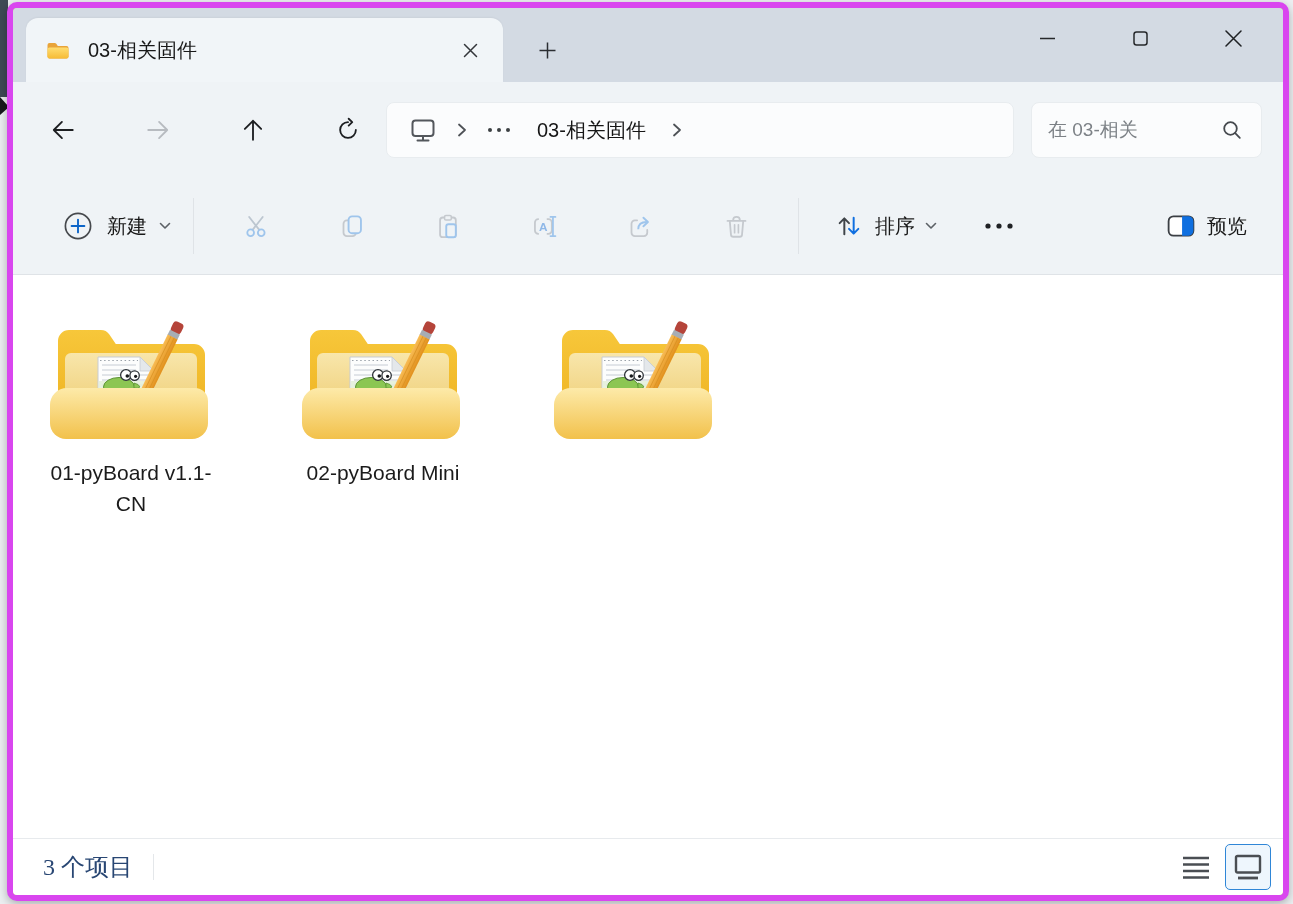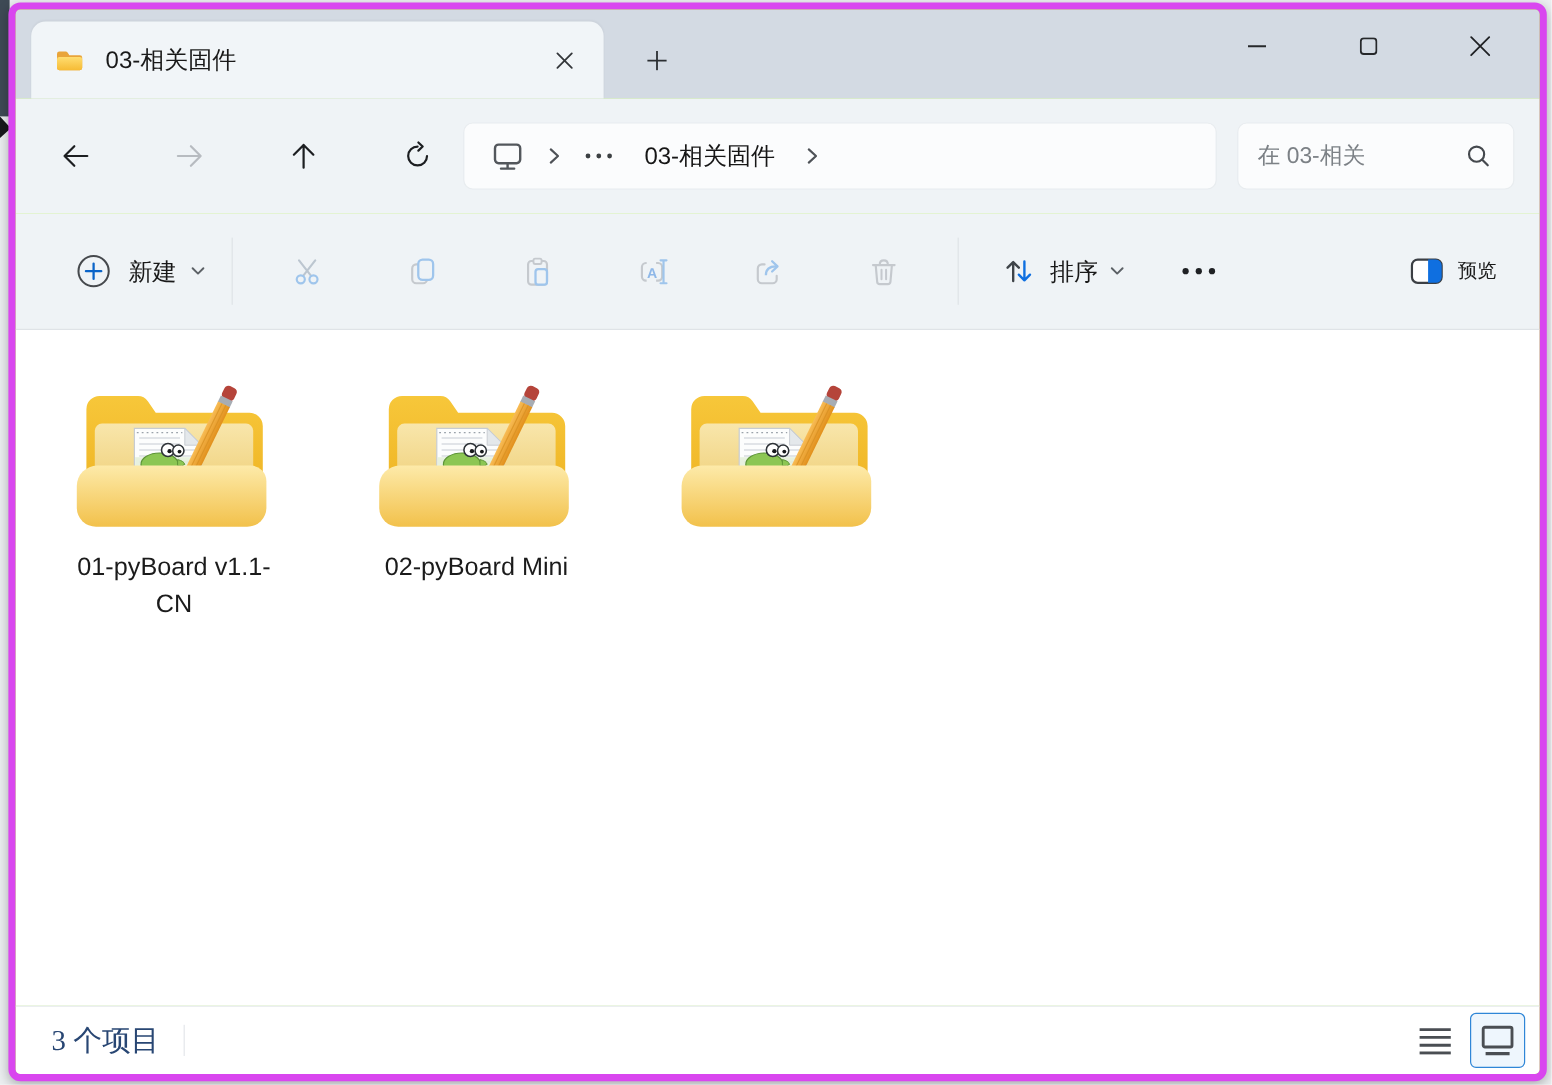--- a/index.html
+++ b/index.html
@@ -72,24 +72,24 @@
   .tb-new-label { font-size:20px; color:#191919; margin:0 12px 0 14px; }
   .tb-divider { width:1px; height:56px; background:#dfe3e7; margin:0 14px; flex:0 0 auto; }
   .tb-ico { width:48px; height:48px; margin:0 24px; }
   .tb-sort { height:56px; border:none; background:transparent; border-radius:6px;
              display:flex; align-items:center; padding:0 10px; margin-left:12px; }
   .tb-sort-label { font-size:20px; color:#191919; margin:0 10px 0 12px; }
   .tb-more { width:52px; height:48px; margin-left:26px; }
   .tb-spacer { flex:1 1 auto; }
   .tb-preview { height:56px; border:none; background:transparent; border-radius:6px;
                 display:flex; align-items:center; padding:0 12px; }
-  .tb-preview-label { font-size:16px; color:#191919; margin-left:12px; }
-
-  
-  .content { flex:1 1 auto; background:#ffffff; padding:38px 0 0 14px;
+  .tb-preview-label { font-size:20px; color:#191919; margin-left:12px; }
+
+  
+  .content { flex:1 1 auto; background:#ffffff; padding:38px 0 0 0;
              display:flex; align-items:flex-start; }
   .file-item { width:236px; margin-right:16px; display:flex; flex-direction:column;
                align-items:center; cursor:default; }
   .file-label { margin-top:8px; font-size:21px; line-height:31px; color:#1b1b1b;
                 text-align:center; max-width:176px; }
 
   
   .statusbar { height:57px; background:#ffffff; border-top:1px solid #e7eaed;
                display:flex; align-items:center; padding:0 12px 0 30px; flex:0 0 auto; }
   .status-count { font-size:24px; color:#284673;font-family:Liberation Serif, serif; }

